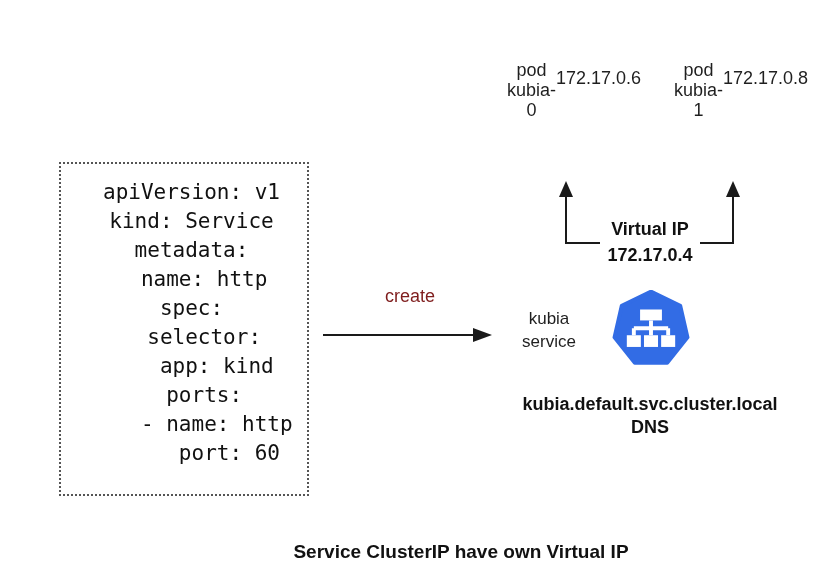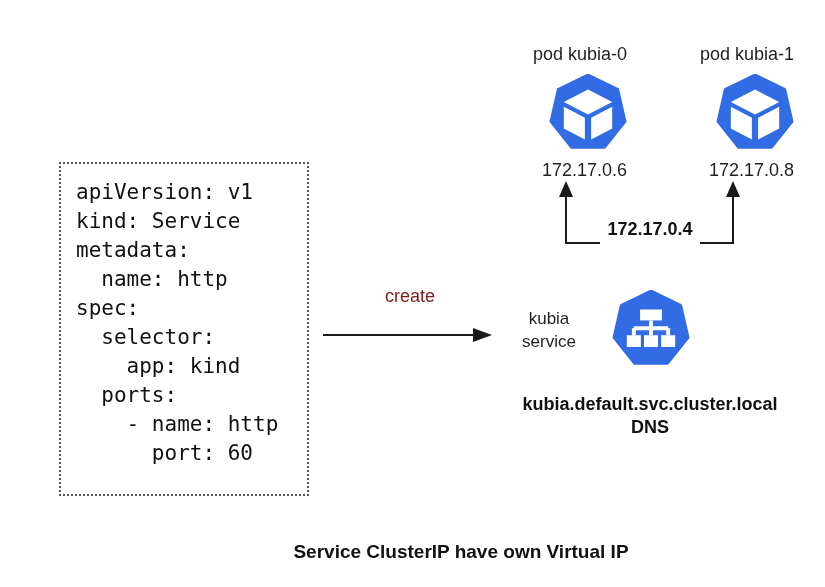--- a/index.html
+++ b/index.html
@@ -30,41 +30,41 @@
     box-sizing: border-box;
     background: #ffffff;
     padding: 14px 0 0 15px;
   }
   .yaml-line {
     font-family: "DejaVu Sans Mono", monospace;
     font-size: 21px;
     line-height: 29px;
     white-space: pre;
     color: #111111;
+    text-align: center;
   }
   .lbl {
     font-size: 18px;
     line-height: 20px;
     text-align: center;
     color: #1f1f1f;
   }
   .create-label {
     position: absolute;
     left: 410px; top: 286px;
     transform: translateX(-50%);
     font-size: 18px;
     color: #7f1d1d;
   }
   .pod-col {
     position: absolute;
-    top: 44px;
+    top: 60px;
     width: 120px;
     display: flex;
-    flex-direction: column;
-    align-items: flex-end;
+    align-items: flex-start;
   }
   .pod-col.pod-0 { left: 507px; }
   .pod-col.pod-1 { left: 674px; }
   .pod-icon, .svc-icon {
     width: 78px; height: 78px;
     display: block;
   }
   .pod-icon { margin-top: 10px; }
   .pod-ip { margin-top: 8px; }
   .vip-block {
@@ -160,20 +160,21 @@
     <svg class="pod-icon" viewBox="0 0 100 100">
       <polygon points="50,2 87.5,20.1 96.8,60.7 70.8,93.3 29.2,93.3 3.2,60.7 12.5,20.1" stroke-width="5" stroke-linejoin="round" fill="#326CE5" stroke="#326CE5"></polygon>
       <polygon points="50,20 81,36 50,52 19,36" fill="#ffffff"></polygon>
       <polygon points="19,42 46,56 46,84 19,70" fill="#ffffff"></polygon>
       <polygon points="81,42 54,56 54,84 81,70" fill="#ffffff"></polygon>
     </svg>
     <div class="lbl pod-ip">172.17.0.8</div>
   </div>
 
   <div class="vip-block">
+    <div>Virtual IP</div>
     <div>172.17.0.4</div>
   </div>
 
   <div class="svc-label">
     <div>kubia</div>
     <div>service</div>
   </div>
 
   <div class="svc-icon-wrap">
     <svg class="svc-icon" viewBox="0 0 100 100">

